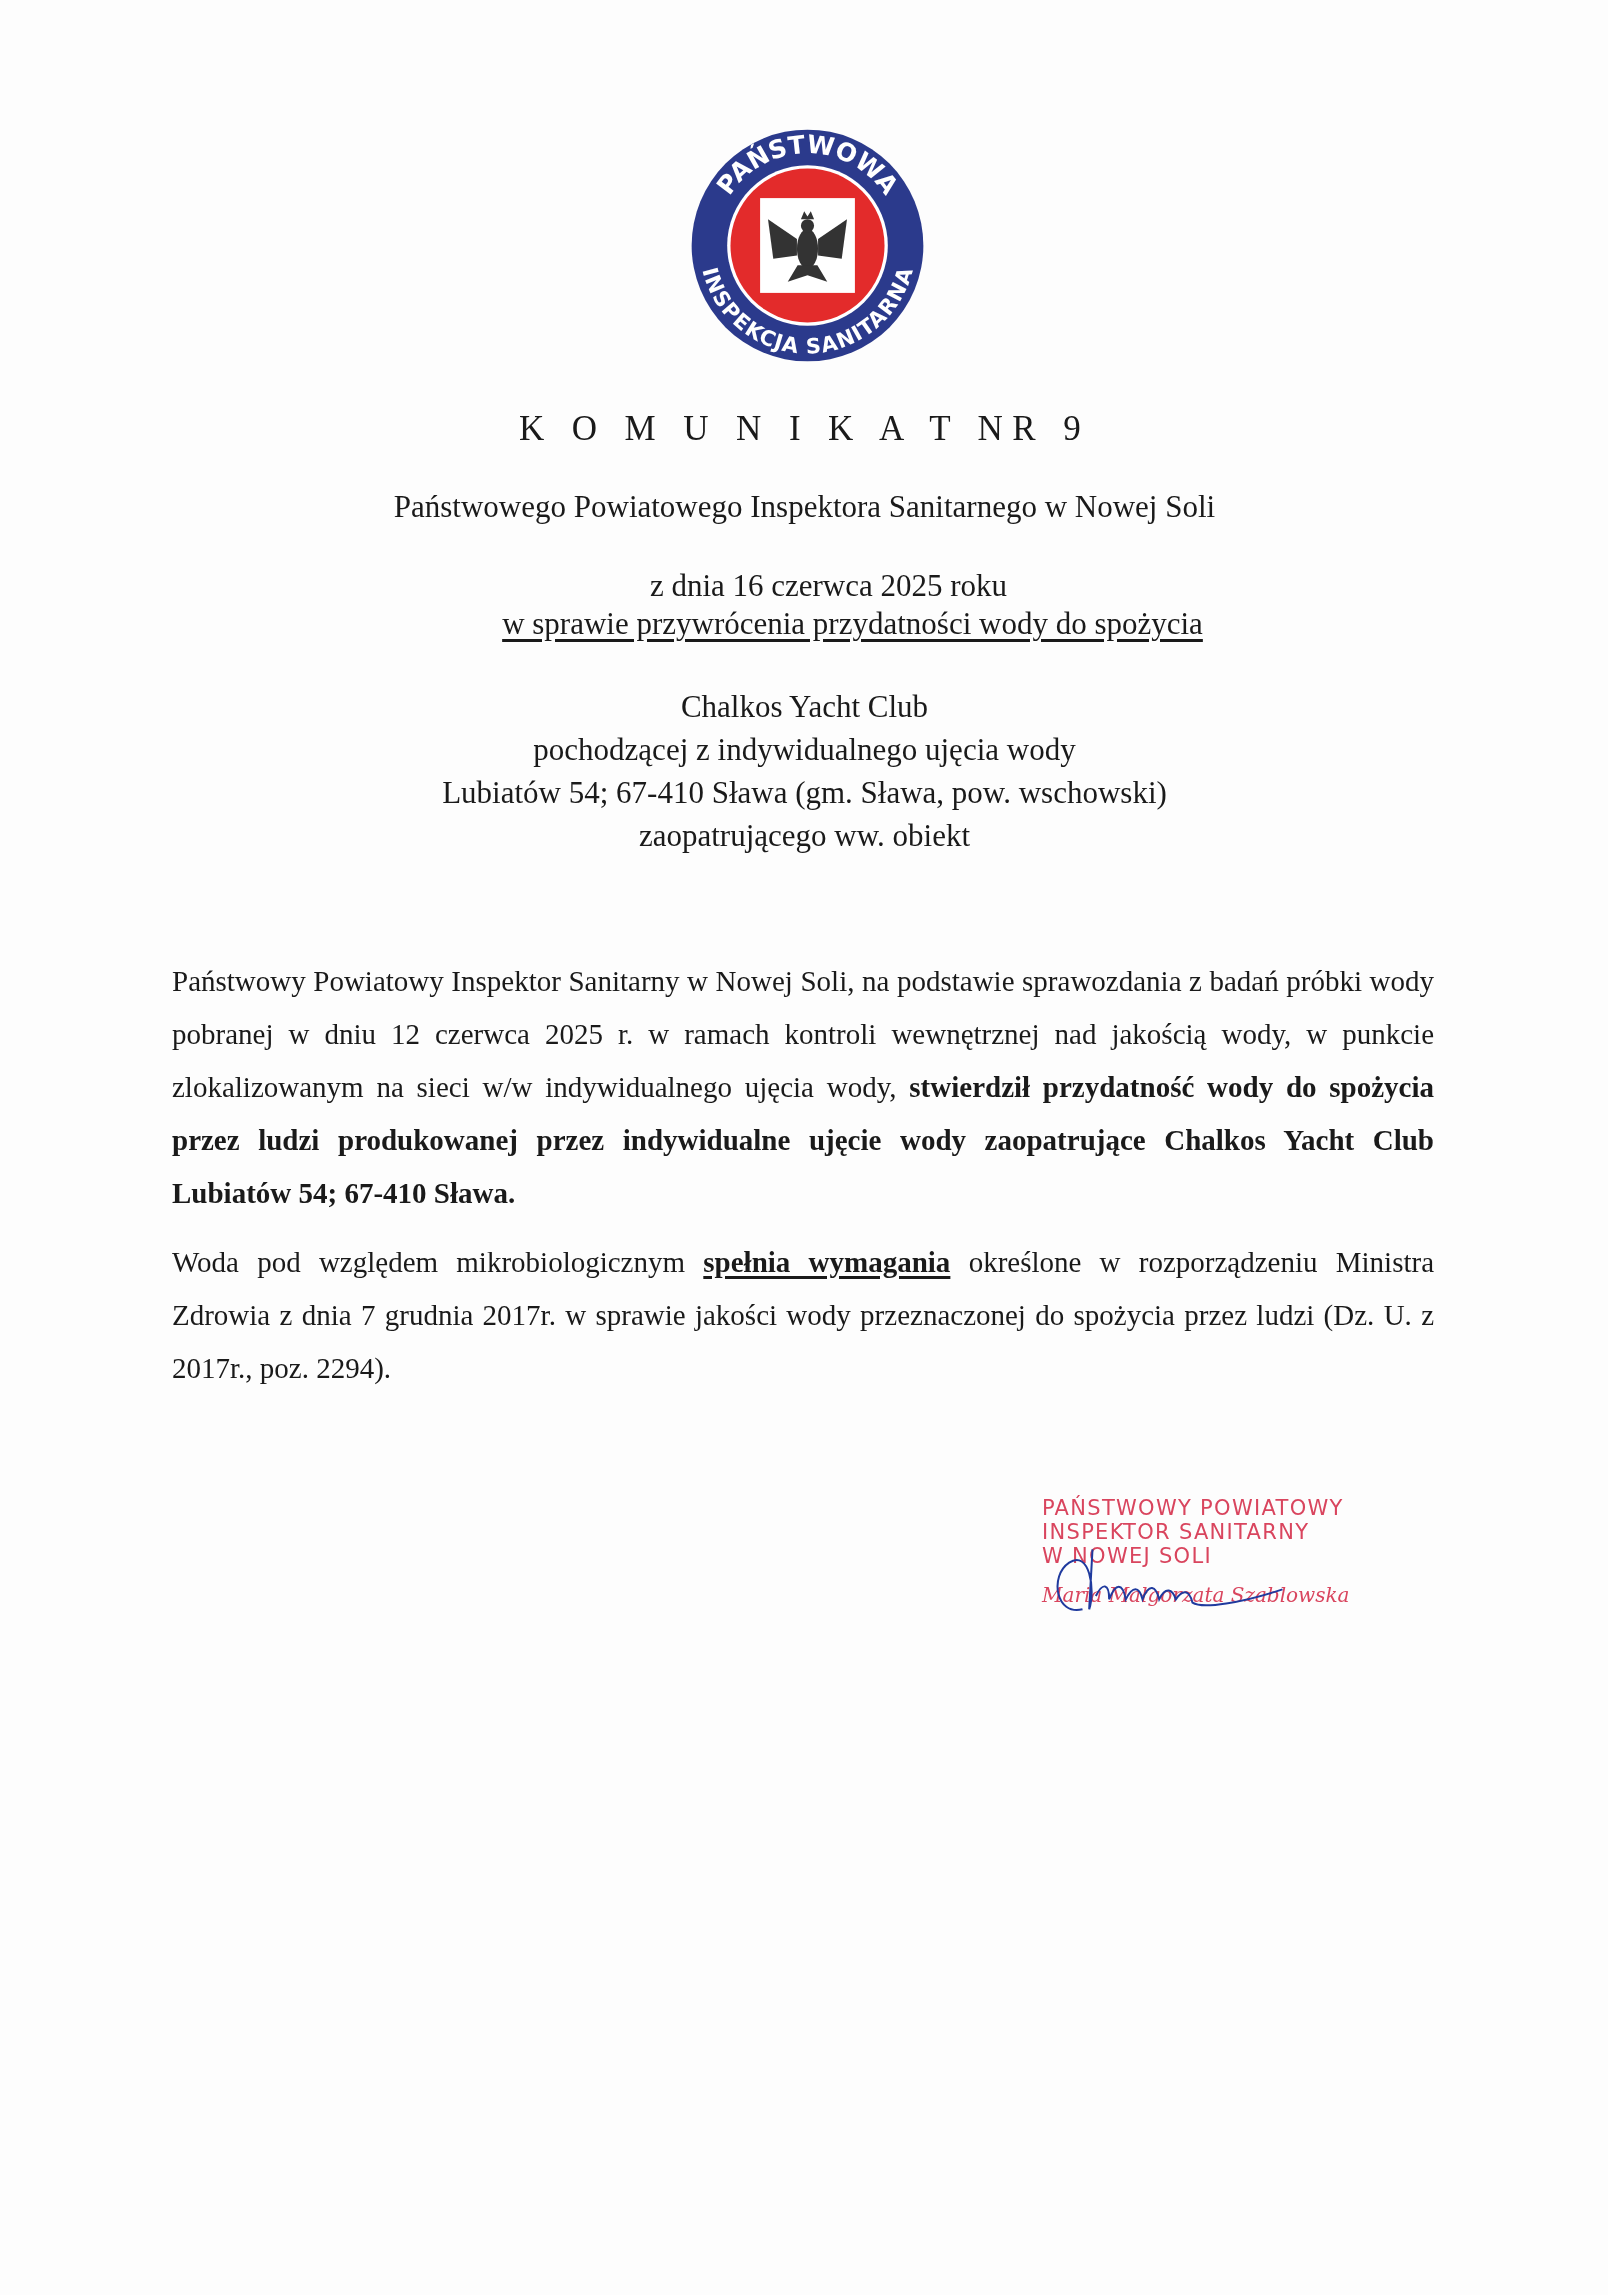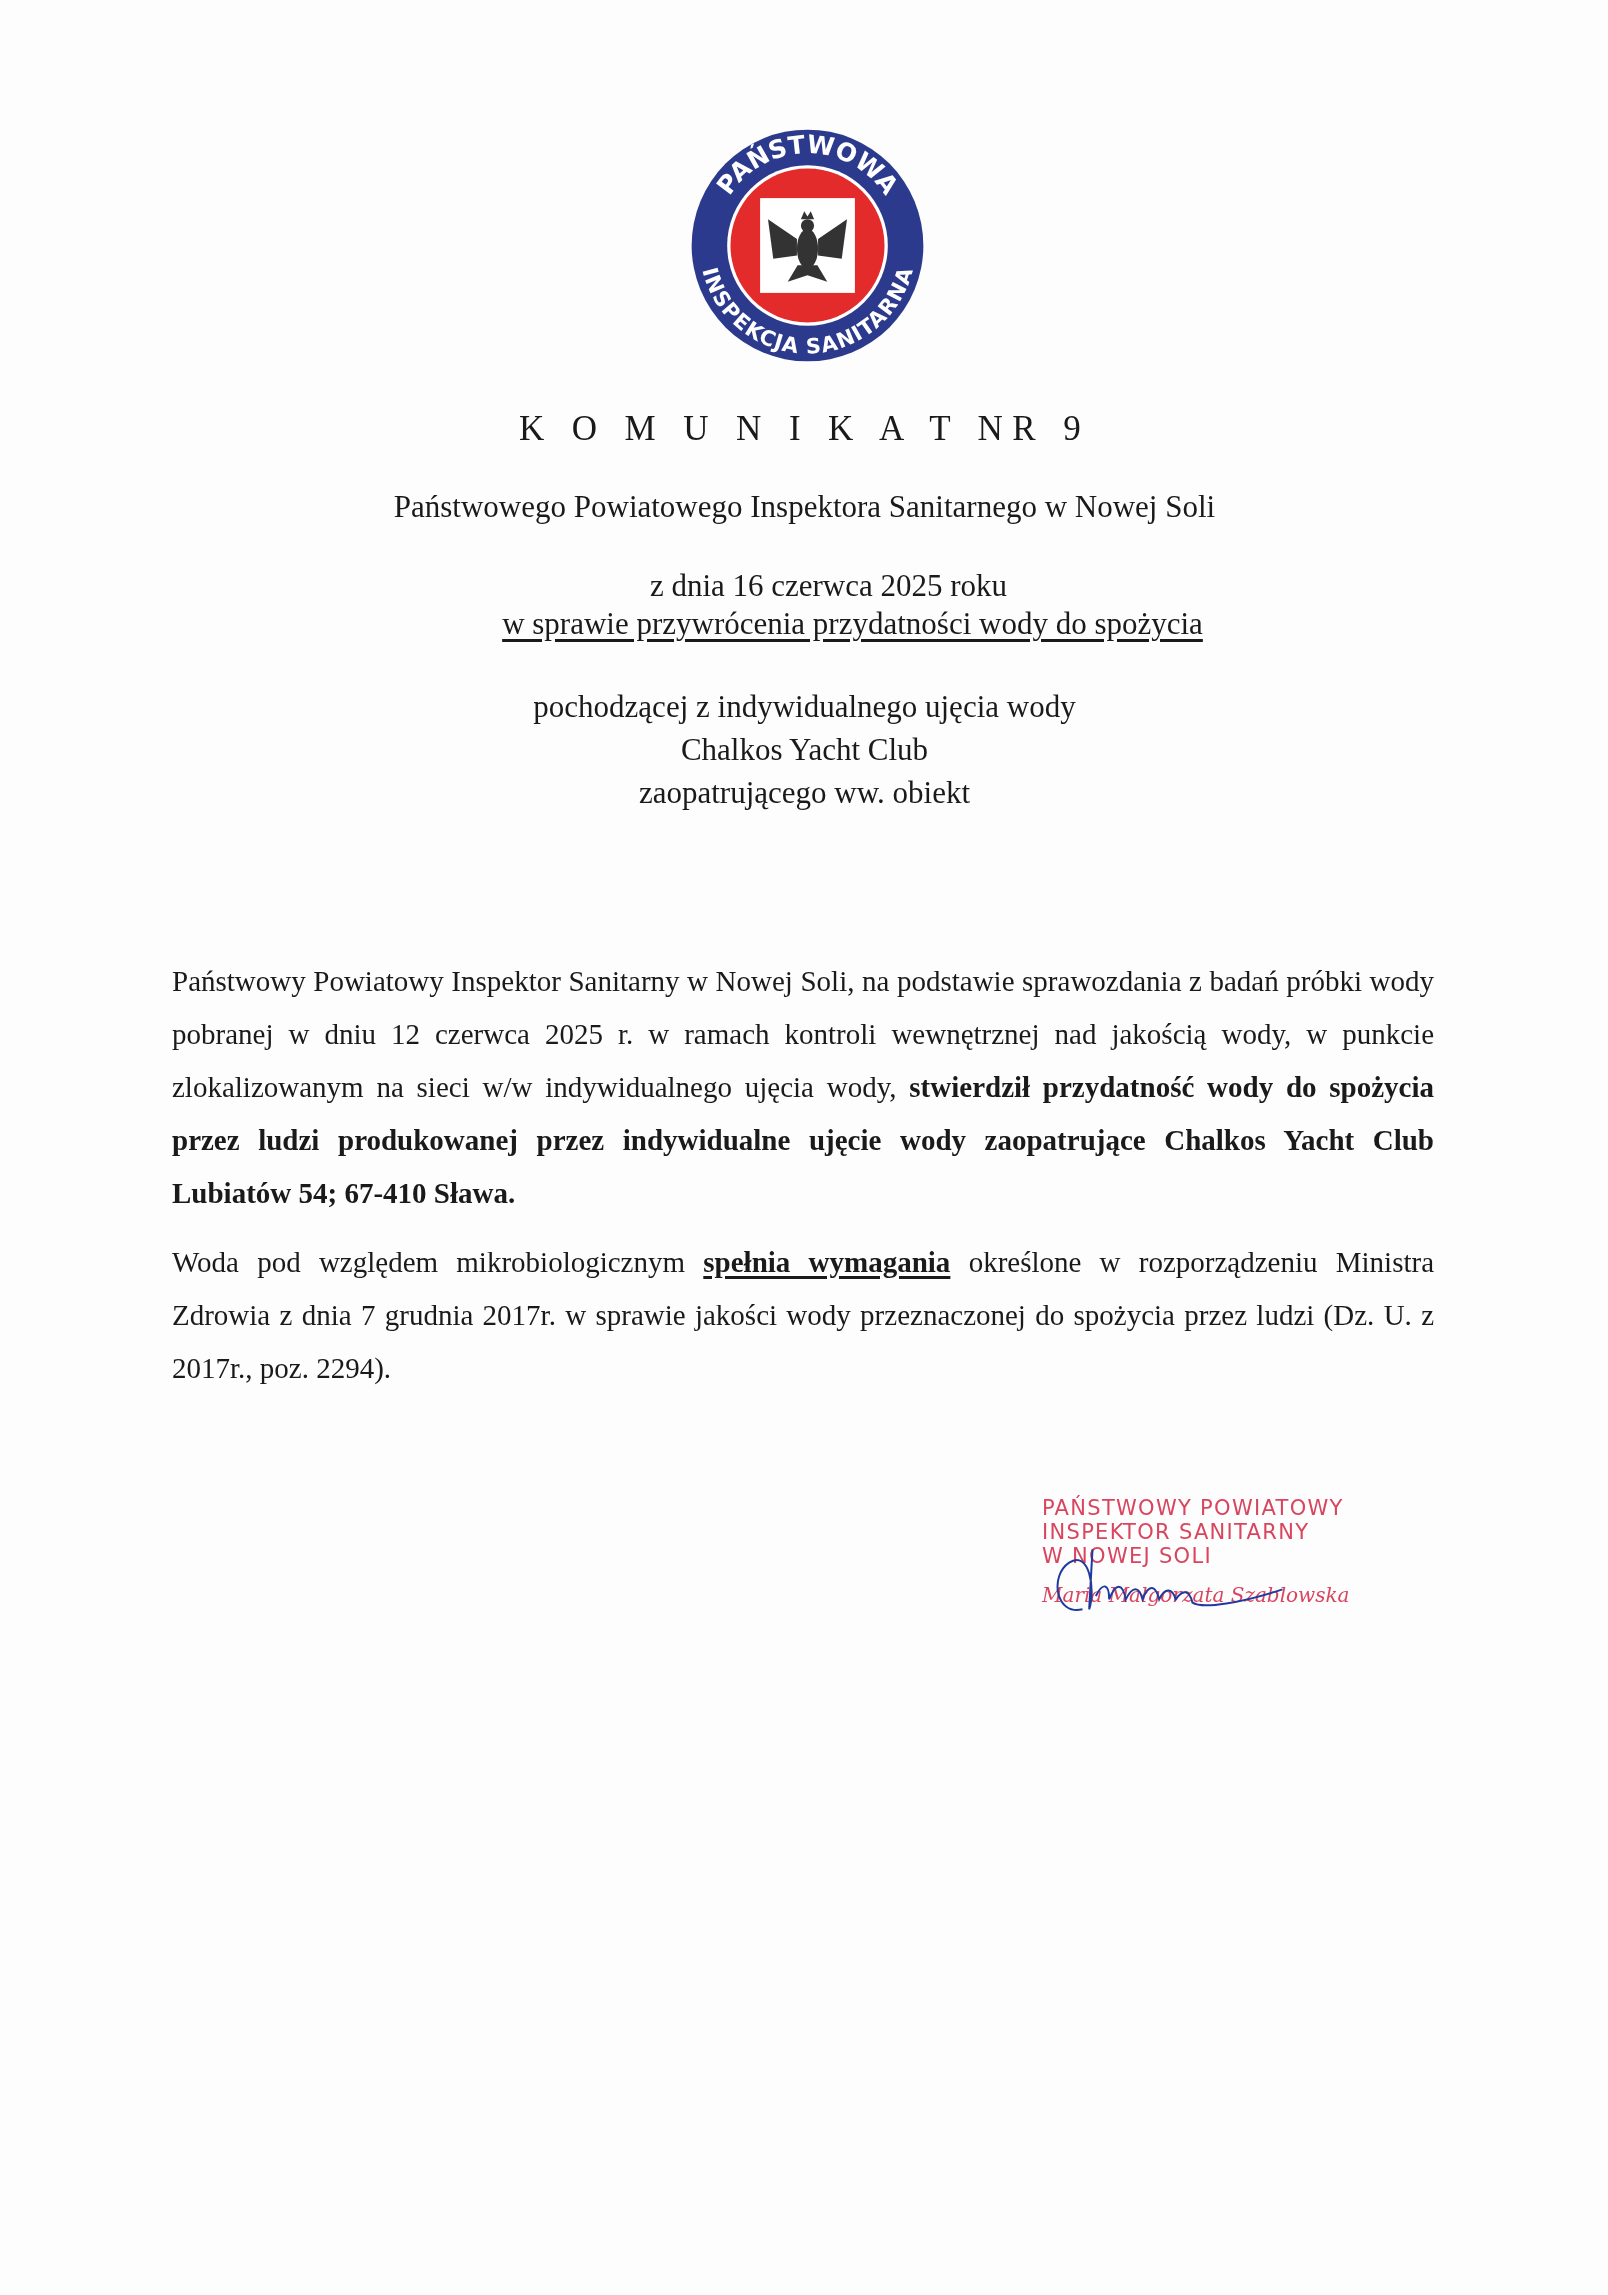--- a/index.html
+++ b/index.html
@@ -49,22 +49,23 @@
     <textPath href="#botArc" startOffset="50%">INSPEKCJA SANITARNA</textPath>
   </text>
 </svg>
 
 <div class="center title">K O M U N I K A T NR 9</div>
 <div class="center l1">Państwowego Powiatowego Inspektora Sanitarnego w Nowej Soli</div>
 <div class="center l2">z dnia 16 czerwca 2025 roku</div>
 <div class="center l3"><span>w sprawie przywrócenia przydatności wody do spożycia</span></div>
 
 <div class="center addr">
+  <div>Chalkos Yacht Club</div>
   <div>pochodzącej z indywidualnego ujęcia wody</div>
-  <div>Chalkos Yacht Club</div>
+  <div>Lubiatów 54; 67-410 Sława (gm. Sława, pow. wschowski)</div>
   <div>zaopatrującego ww. obiekt</div>
 </div>
 
 <div class="para p1">
   <span>Państwowy Powiatowy Inspektor Sanitarny w Nowej Soli, na podstawie sprawozdania z badań próbki wody pobranej w dniu 12 czerwca 2025 r. w ramach kontroli wewnętrznej nad jakością wody, w punkcie zlokalizowanym na sieci w/w indywidualnego ujęcia wody,</span>
   <span class="b">stwierdził przydatność wody do spożycia przez ludzi produkowanej przez indywidualne ujęcie wody zaopatrujące Chalkos Yacht Club Lubiatów 54; 67-410 Sława.</span>
 </div>
 
 <div class="para p2">
   <span>Woda pod względem mikrobiologicznym</span>

